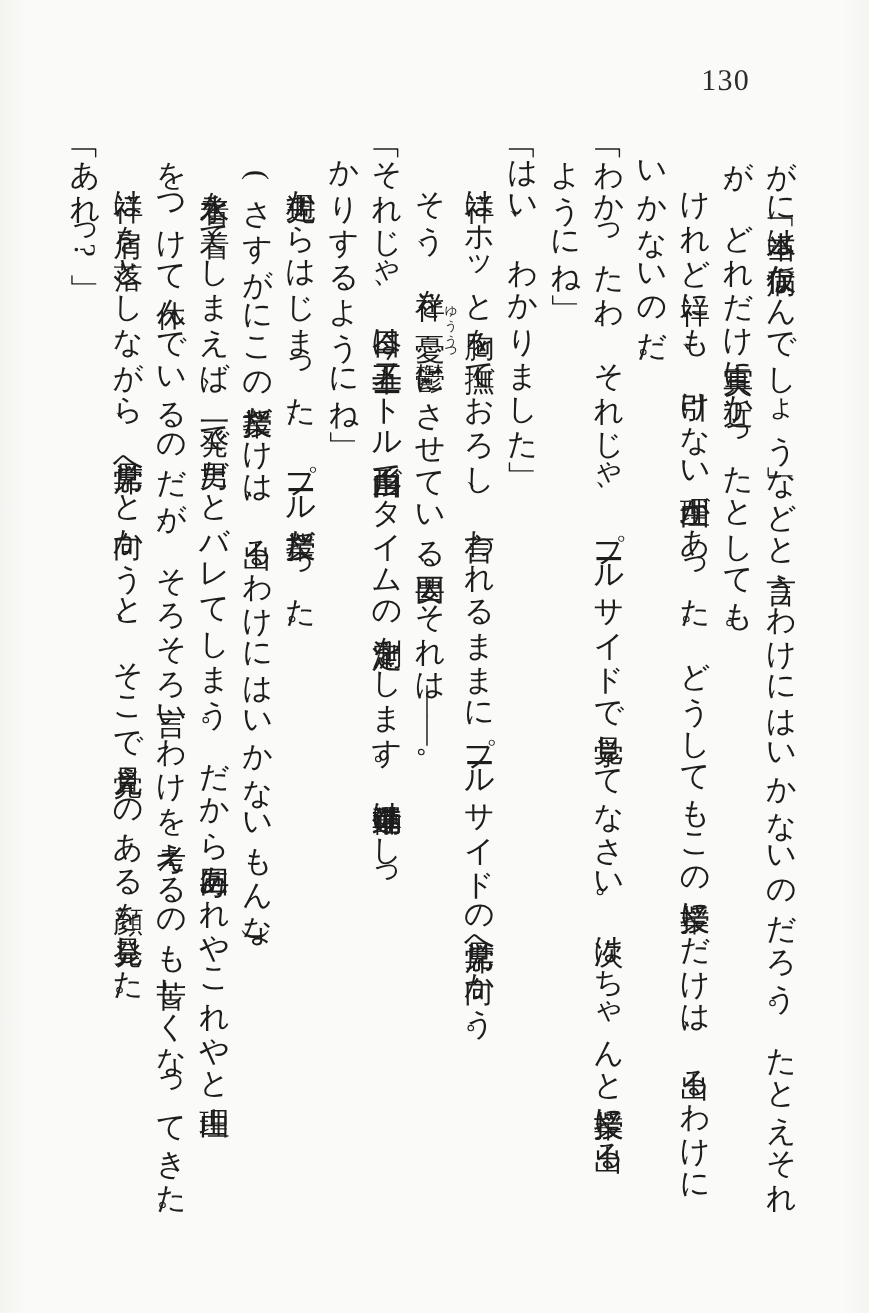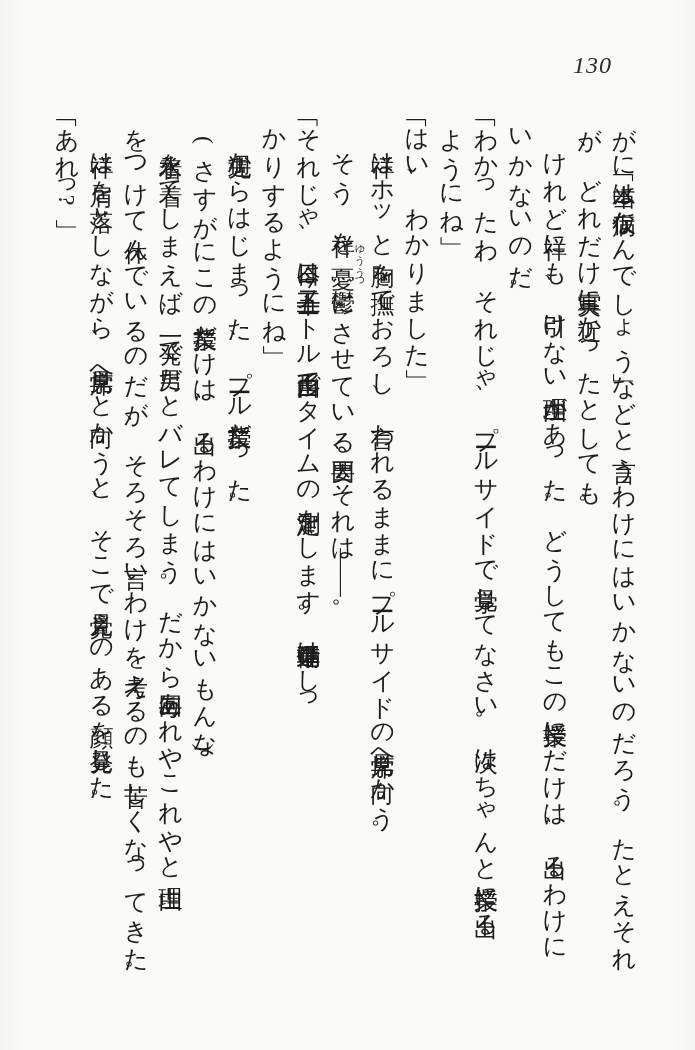--- a/index.html
+++ b/index.html
@@ -15,22 +15,21 @@
     font-family: "Liberation Serif", "DejaVu Serif", serif;
   }
   .book-page {
     position: absolute;
     inset: 0;
     background: linear-gradient(90deg, #f3f3f0 0%, #fafaf8 3%, #fafaf8 97%, #f4f4f1 100%);
   }
   .page-number {
     position: absolute;
     top: 52px;
-    left: 573px;
-    font-style: italic;
+    left: 561px;
     font-size: 24px;
     letter-spacing: 1px;
     color: #2b2b2b;
   }
   .text-block {
     position: absolute;
     top: 112px;
     right: 54px;
     height: 922px;
     writing-mode: vertical-rl;

